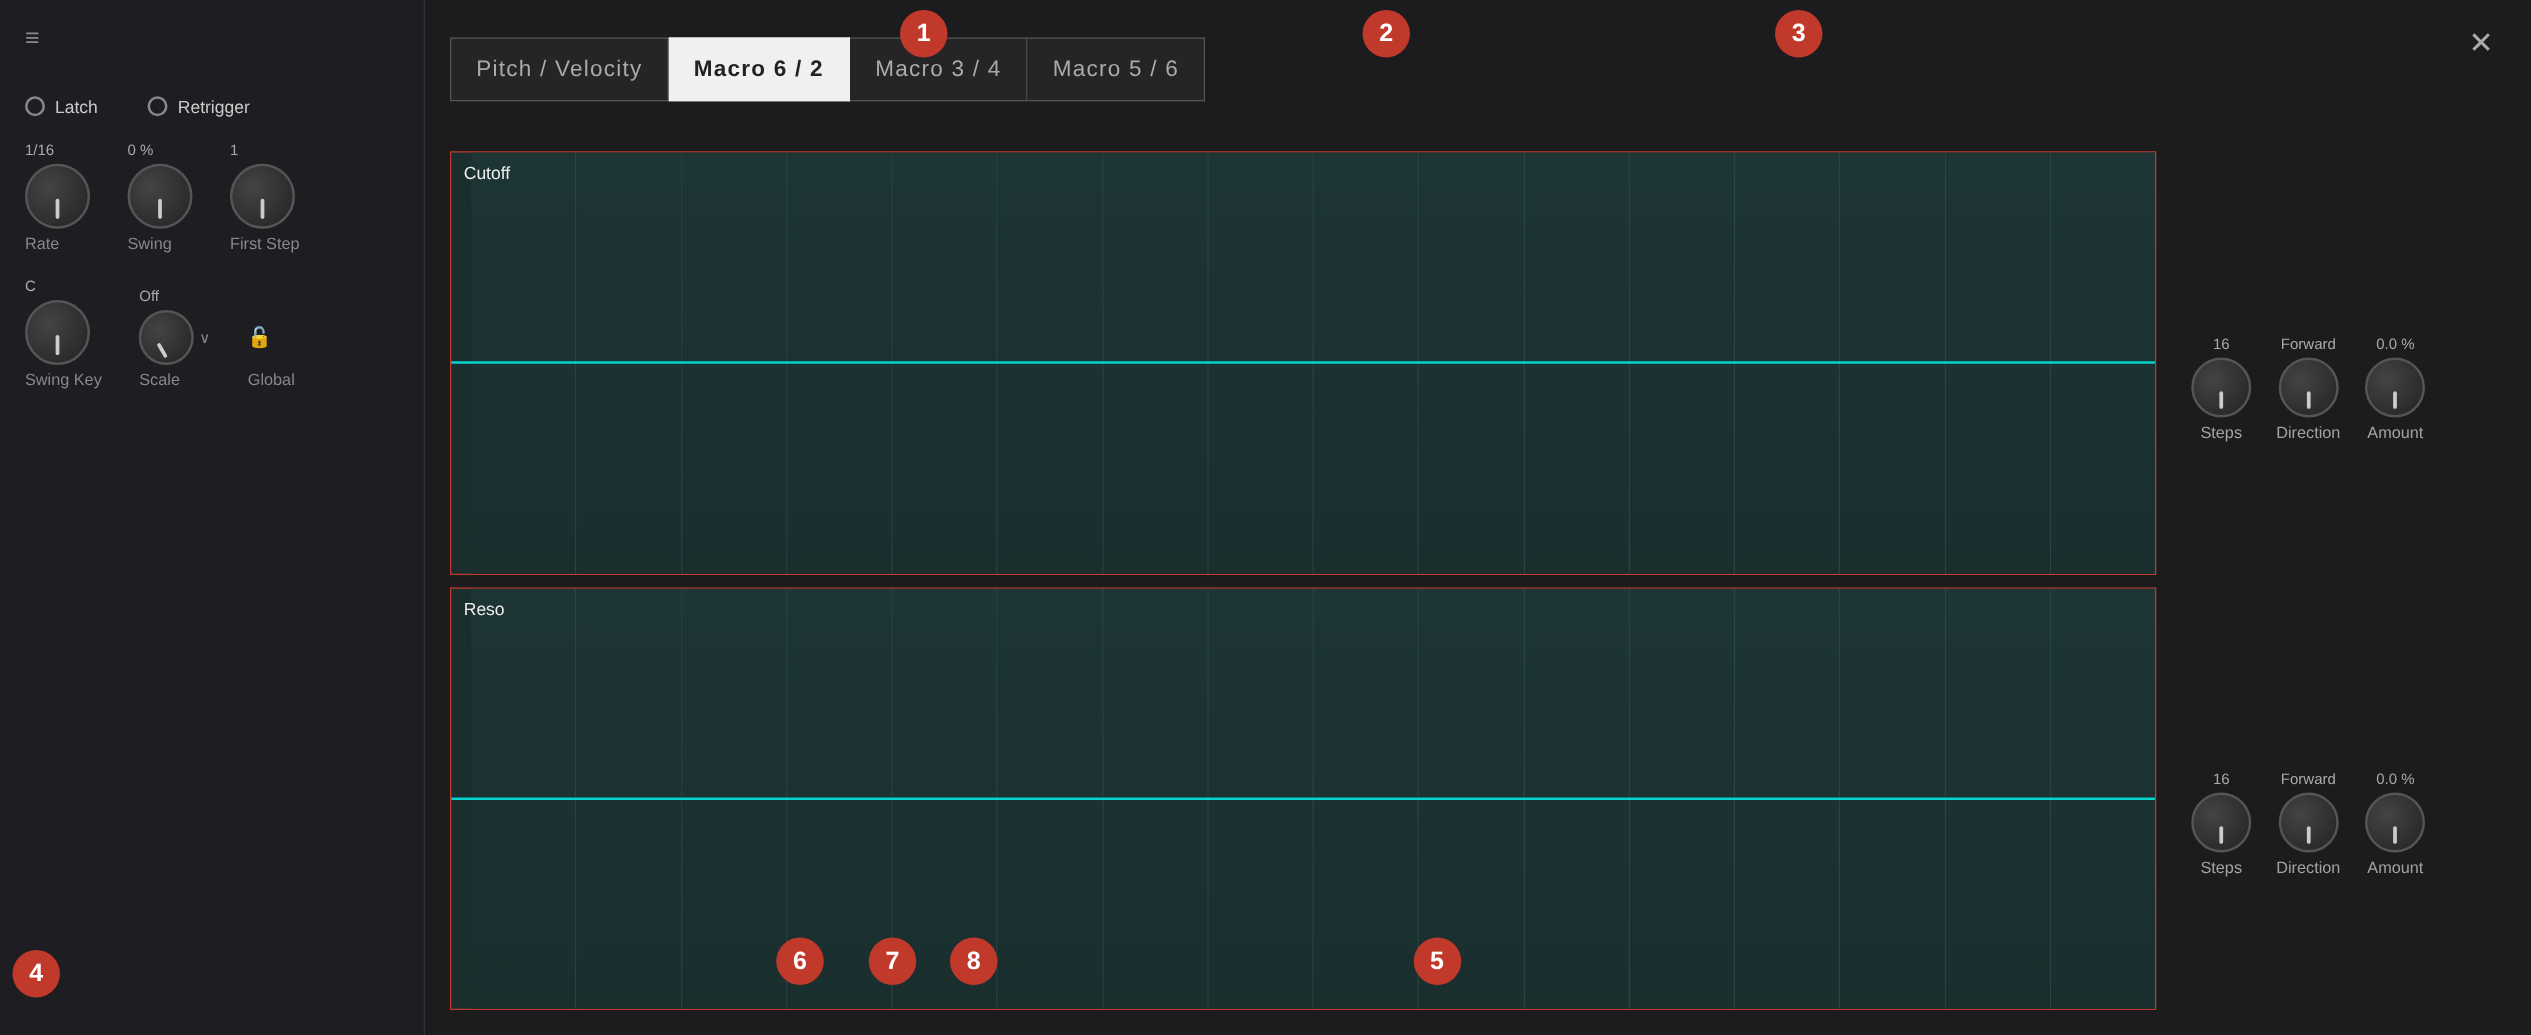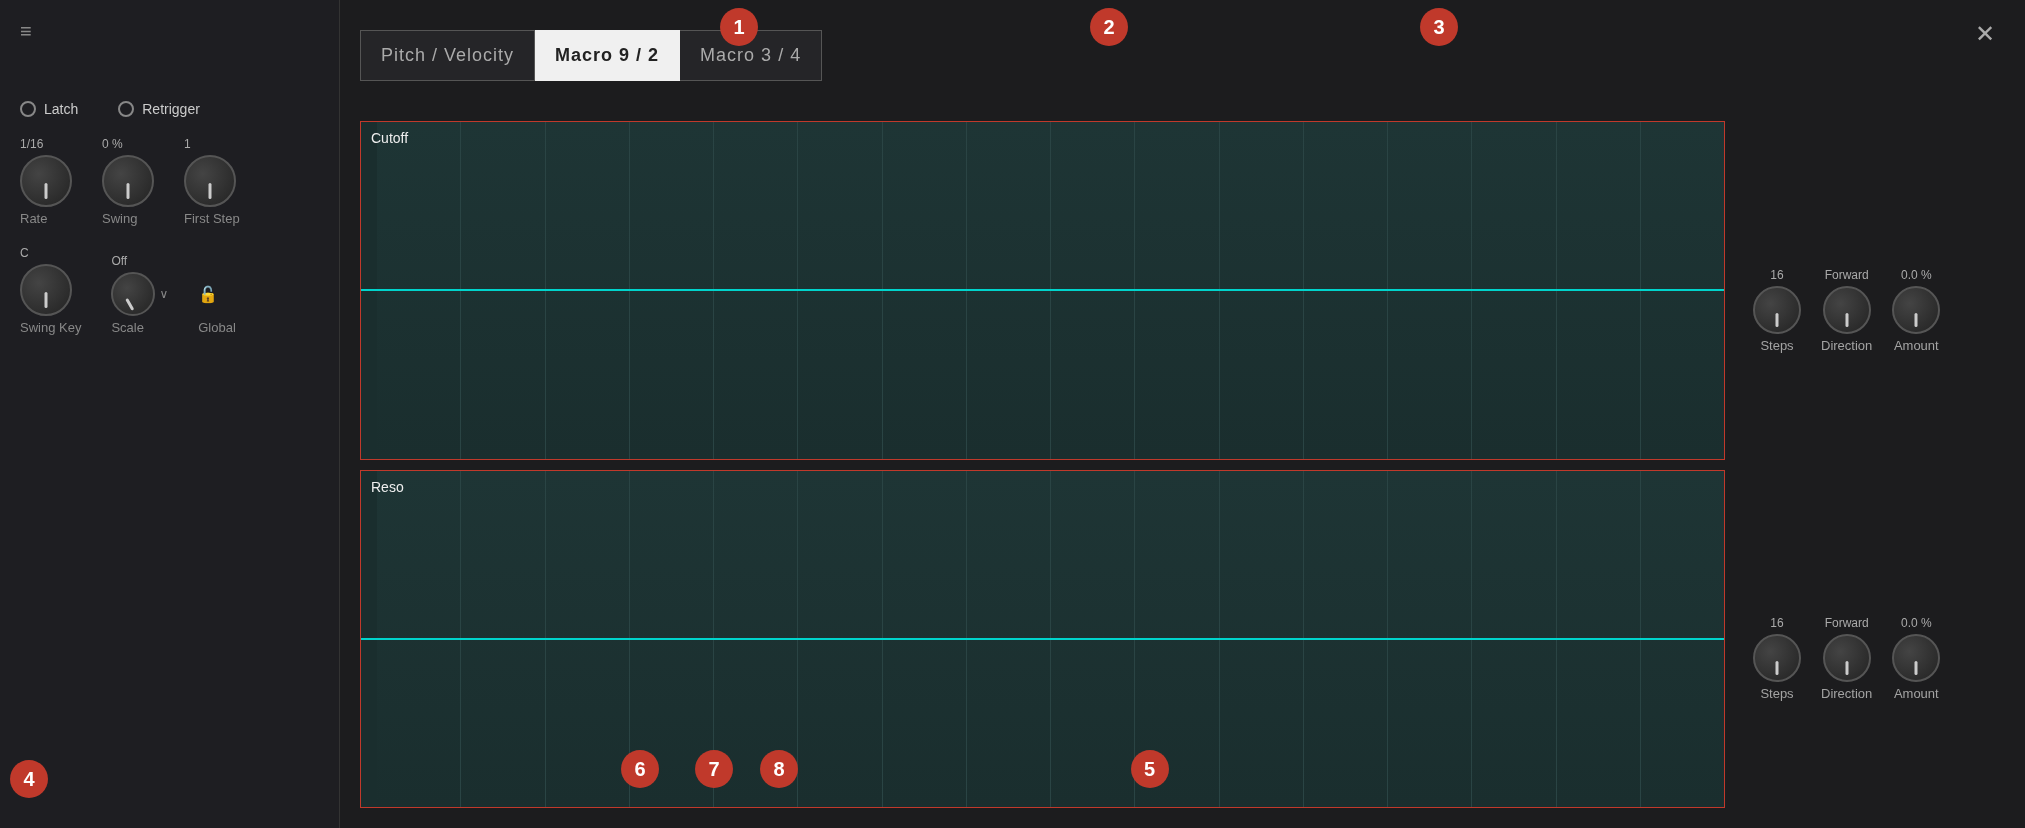--- a/index.html
+++ b/index.html
@@ -36,21 +36,21 @@
       color: #888;
       font-size: 20px;
       margin-bottom: 20px;
       cursor: pointer;
     }
     .toggle-row {
       display: flex;
       align-items: center;
       gap: 40px;
       margin-bottom: 10px;
-      margin-top: 28px;
+      margin-top: 4px;
     }
     .toggle-item {
       display: flex;
       align-items: center;
       gap: 8px;
       color: #ccc;
       font-size: 14px;
     }
     .toggle-circle {
       width: 16px;
@@ -383,24 +383,27 @@
 
       <div class="badge" style="top:-22px; left: 730px;">2</div>
 
       <div class="badge" style="top:-22px; left: 1060px;">3</div>
 
       <div class="tabs-row">
         <div class="tab">
           <span>Pitch / Velocity</span>
         </div>
         <div class="tab active">
-          <span>Macro 9 / 2</span>
+          <span>Macro 6 / 2</span>
         </div>
         <div class="tab">
           <span>Macro 3 / 4</span>
+        </div>
+        <div class="tab">
+          <span>Macro 5 / 6</span>
         </div>
       </div>
     </div>
 
     <div class="sequencer-area">
 
       <div class="seq-row">
         <div class="seq-panel">
           <span class="seq-label">Cutoff</span>
           <div class="seq-grid">

